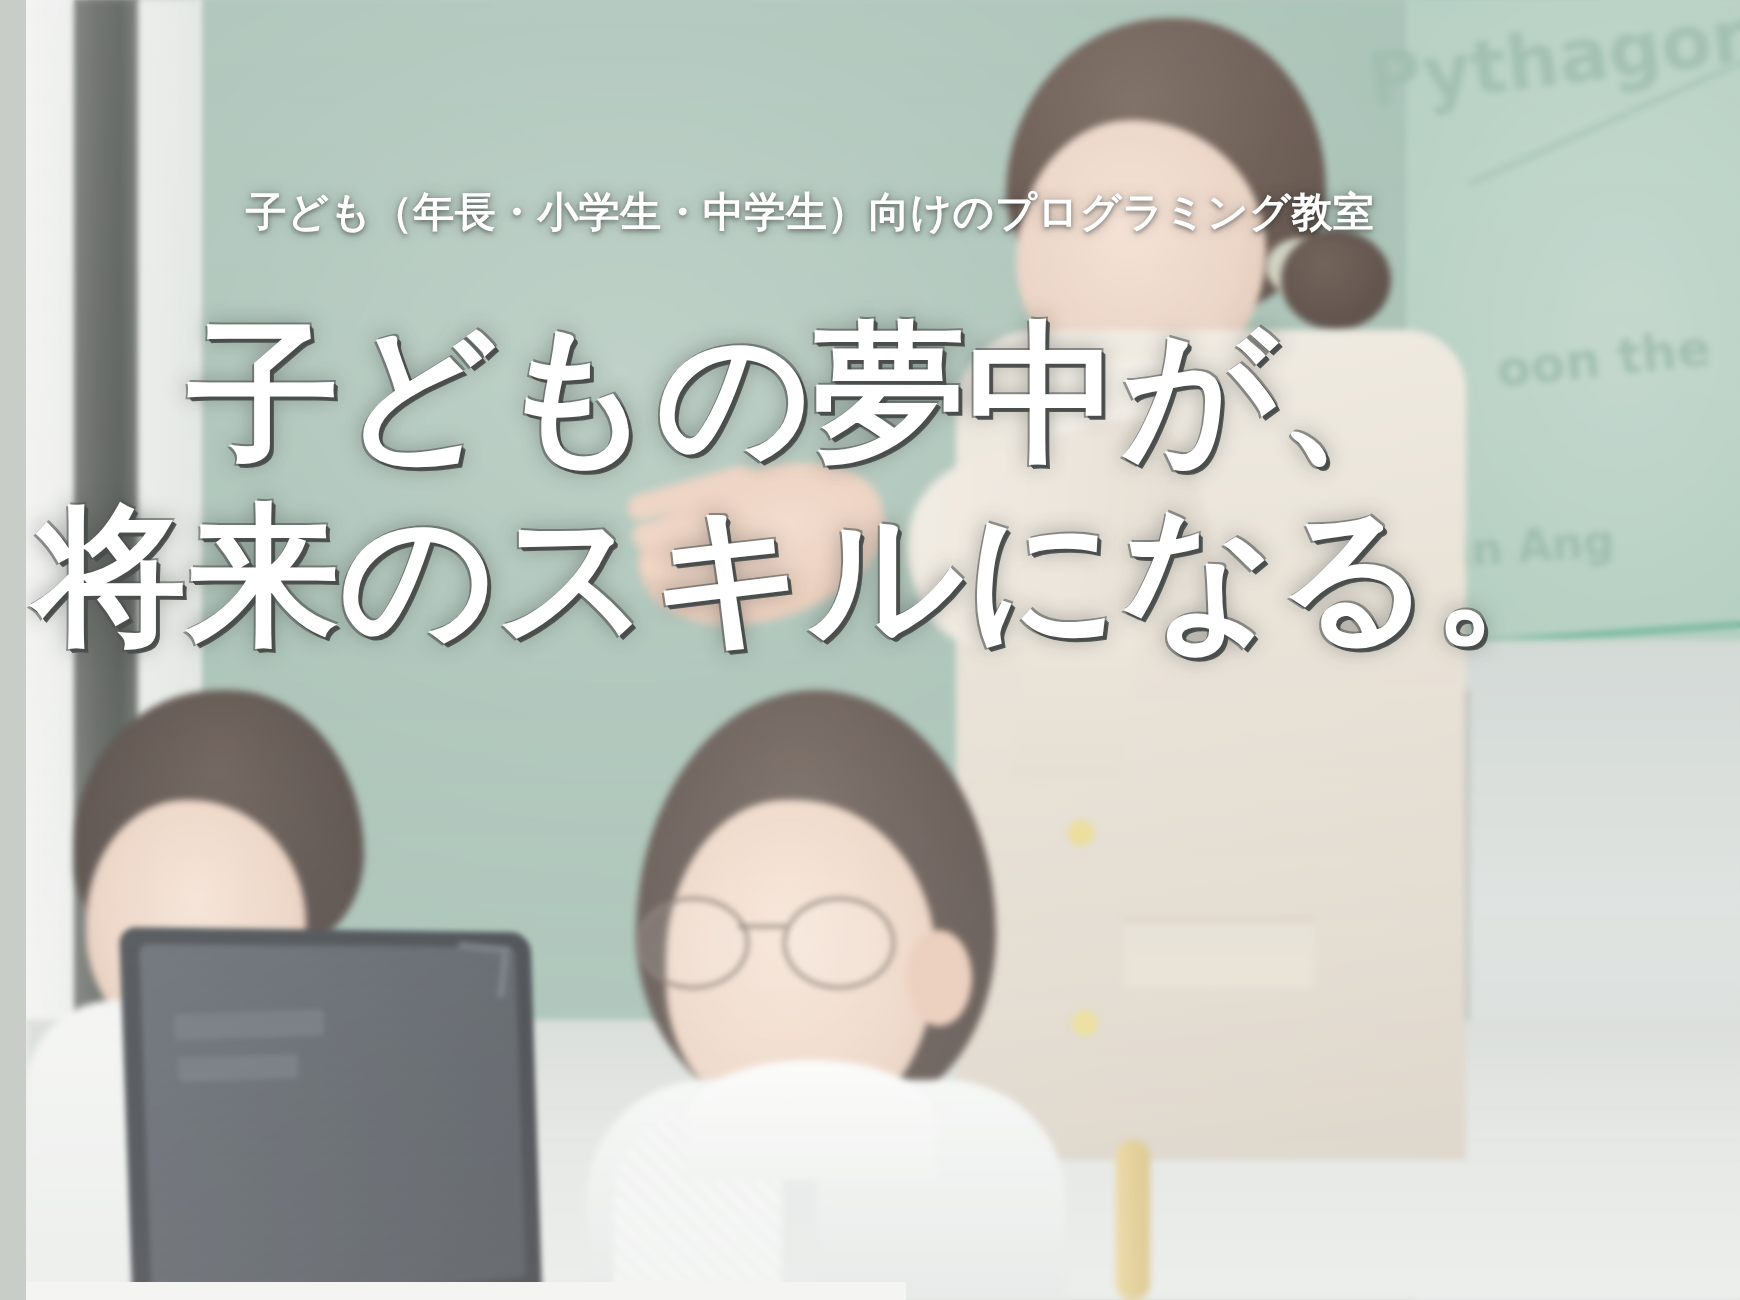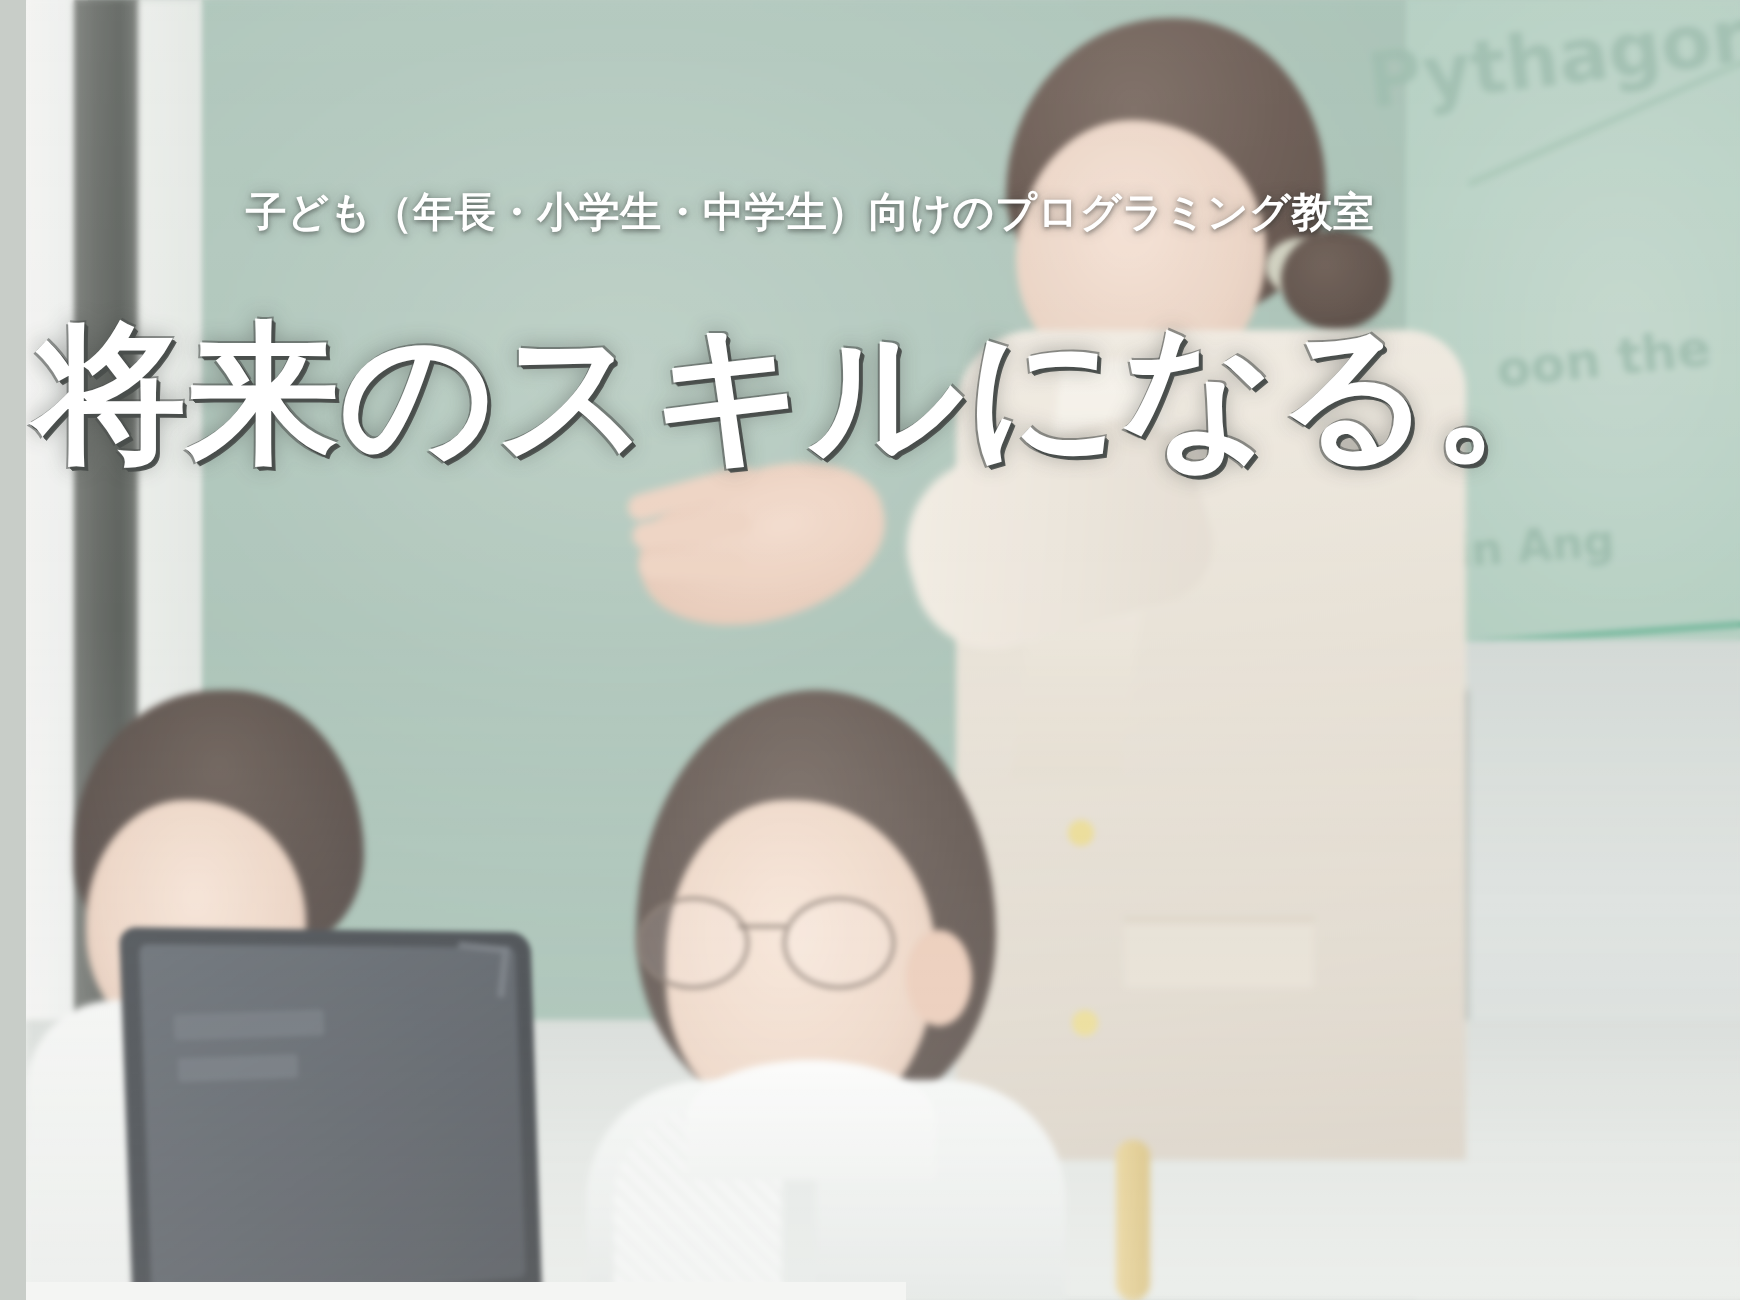--- a/index.html
+++ b/index.html
@@ -306,21 +306,21 @@
     text-shadow:
       4px 4px 0 rgba(74,78,76,.92),
       3px 3px 0 rgba(74,78,76,.92),
       2px 2px 0 rgba(74,78,76,.92),
       -2px 2px 0 rgba(74,78,76,.55),
       2px -2px 0 rgba(74,78,76,.55),
       0 0 22px rgba(58,62,60,.45);
     white-space:nowrap;
   }
   .hl-line{display:block;}
-  .hl-line2{letter-spacing:.004em;}
+  .hl-line2{letter-spacing:.004em;font-family:Liberation Mono, monospace;}
 
   
   .sticky-bar{
     position:absolute;left:880px;bottom:0;width:860px;height:18px;
     background:#111f6e;
     border-top:2px solid #0c1a5e;
     display:flex;align-items:flex-start;gap:22px;
     padding:4px 26px 0 26px;
     box-sizing:border-box;
     overflow:hidden;
@@ -409,19 +409,20 @@
     <div class="tab-corner"></div>
 
     <div class="photo-blur"></div>
     <div class="wash"></div>
   </div>
 
   <div class="hero-copy">
     <div class="subtitle">子ども（年長・小学生・中学生）向けのプログラミング教室</div>
 
     <div class="headline">
+      <span class="hl-line hl-line1">子どもの夢中が、</span>
       <span class="hl-line hl-line2">将来のスキルになる。</span>
     </div>
   </div>
 
   <div class="sticky-left-pad"></div>
 
 </div>
 
 </body></html>

